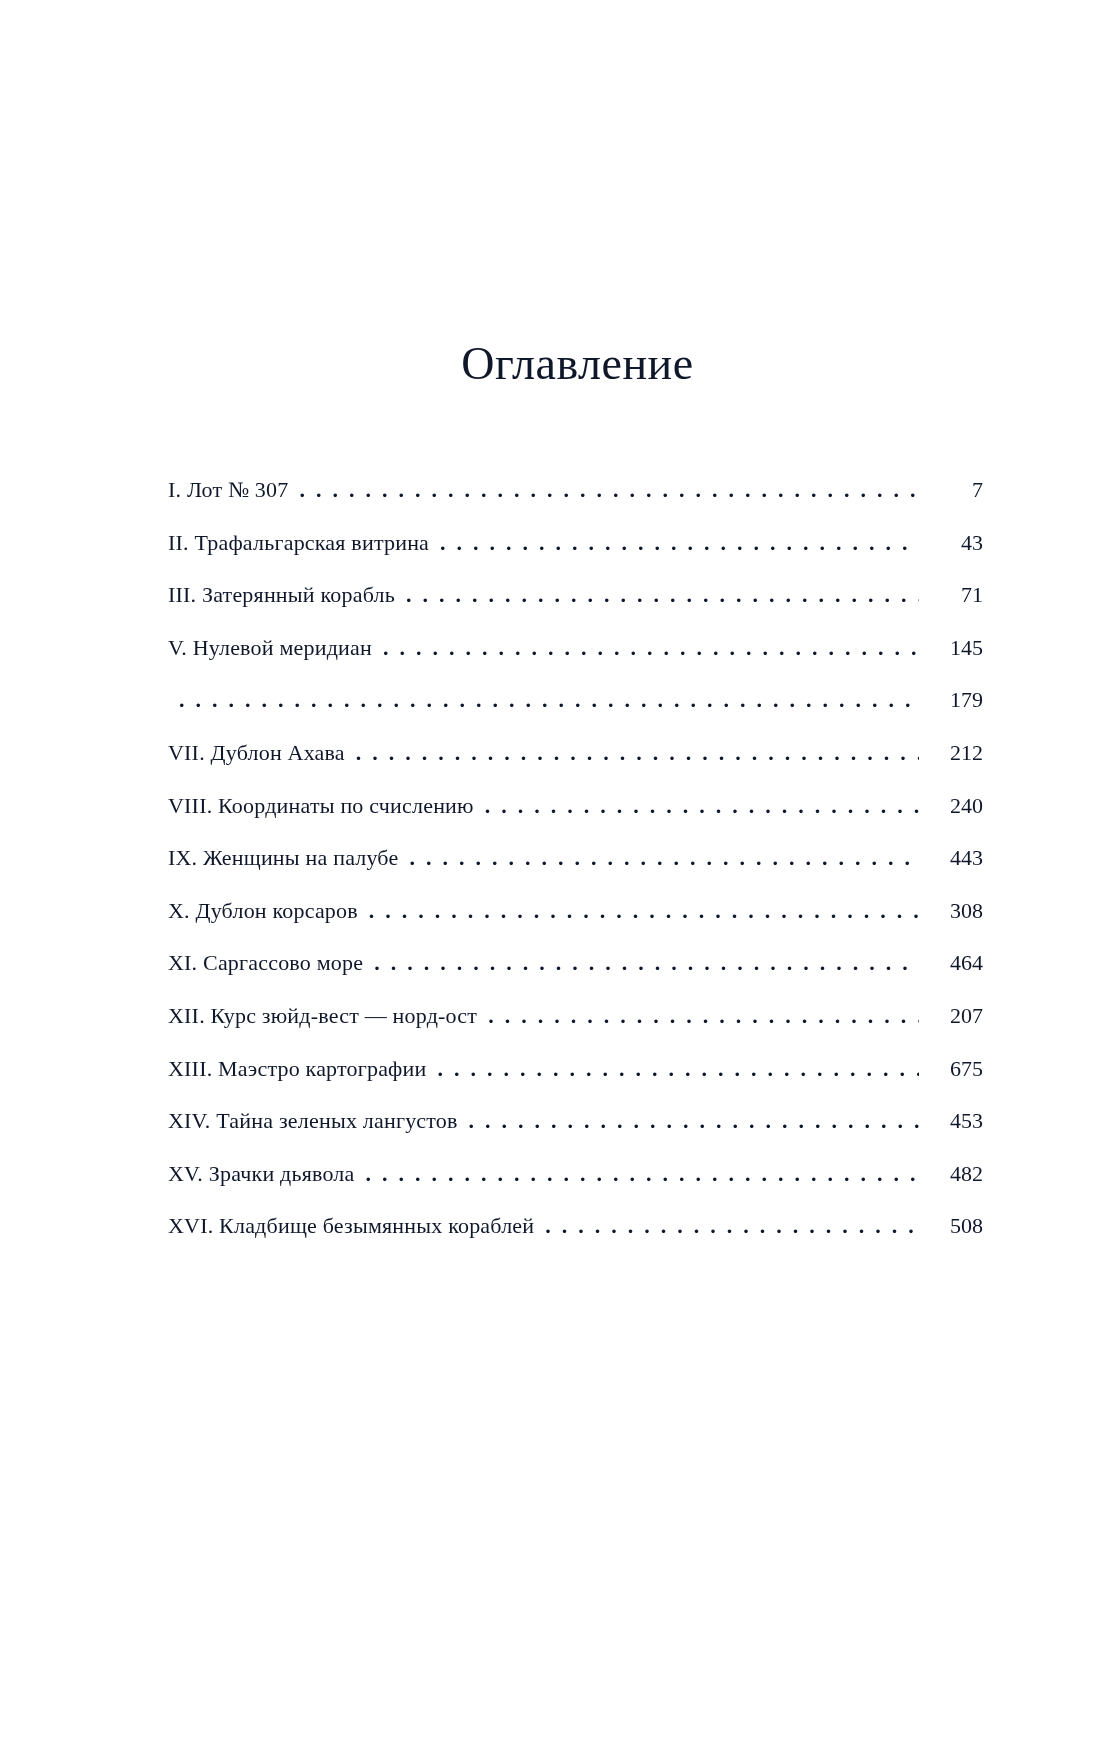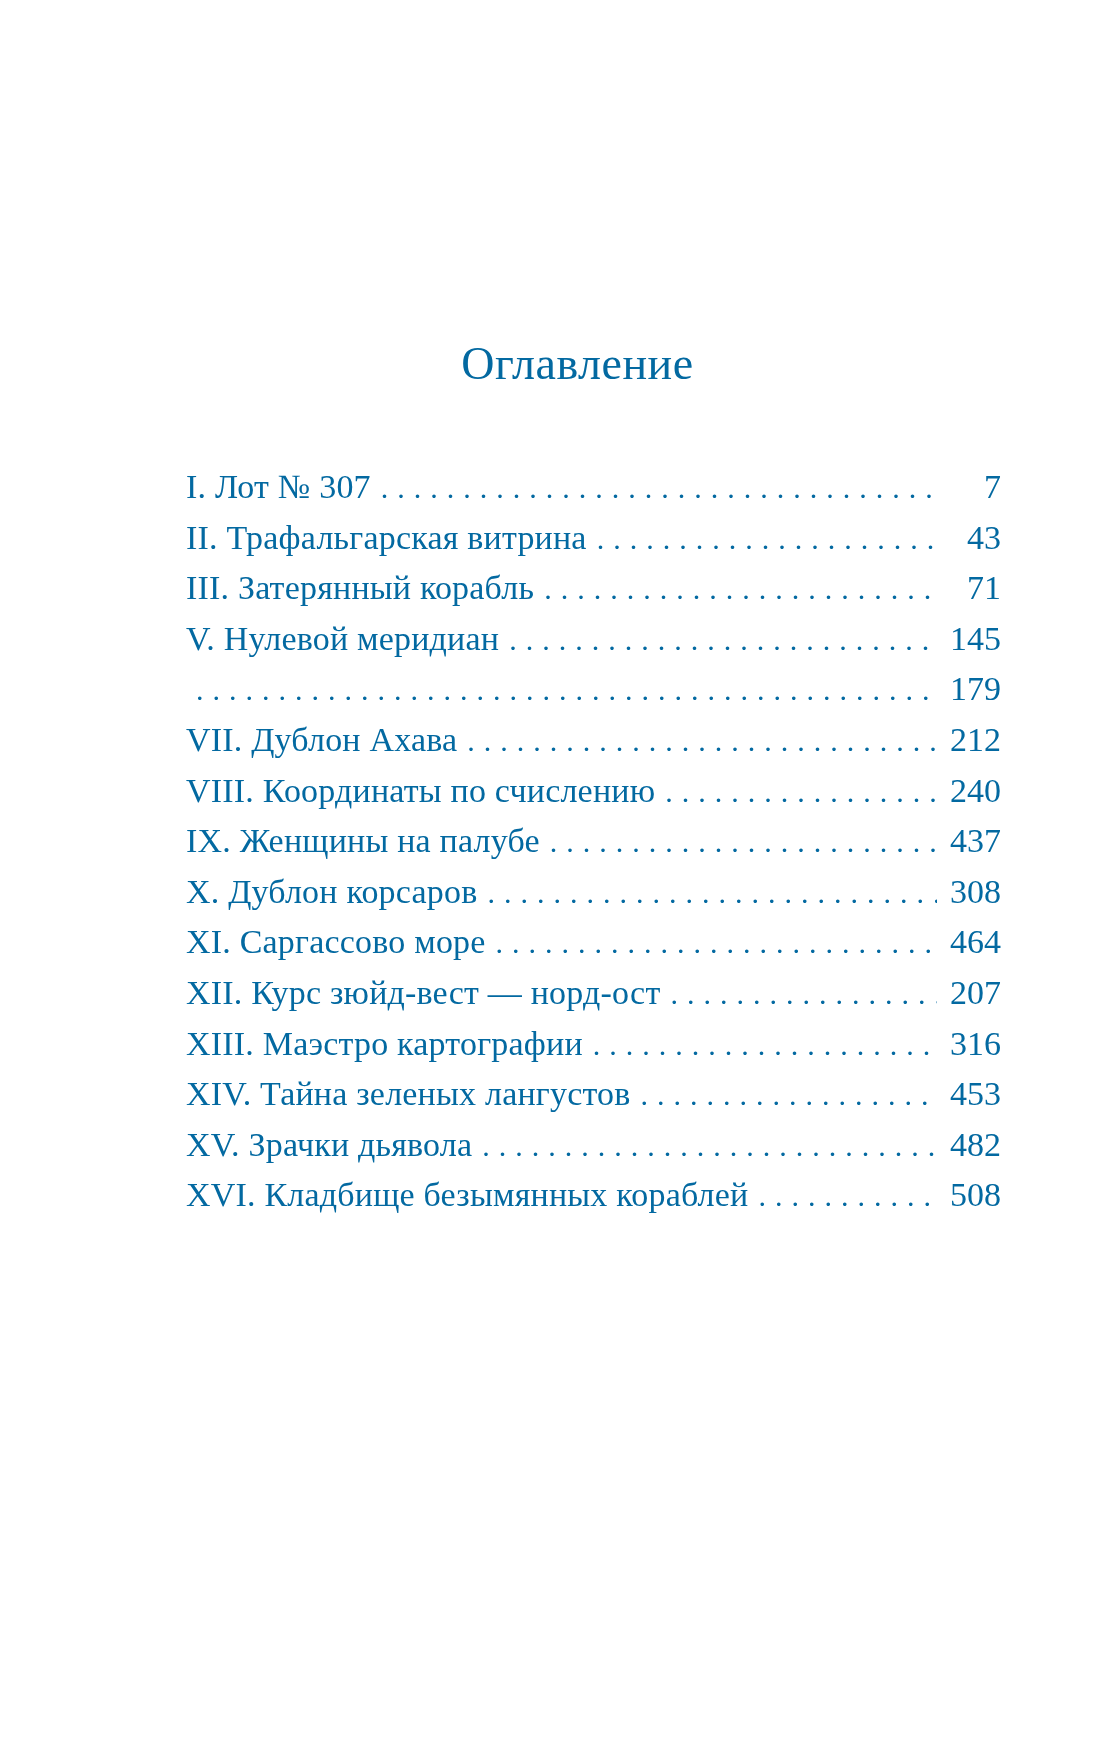--- a/index.html
+++ b/index.html
@@ -6,41 +6,41 @@
     margin: 0;
     padding: 0;
     background: #ffffff;
   }
   .page {
     position: relative;
     width: 1100px;
     height: 1742px;
     background: #ffffff;
     font-family: "Liberation Serif", "DejaVu Serif", serif;
-    color: #0369a1;
+    color: #0f172a;
     overflow: hidden;
   }
   .page-title {
     position: absolute;
     left: 170px;
     width: 815px;
     top: 341px;
     margin: 0;
     text-align: center;
     font-size: 46px;
     font-weight: 400;
     line-height: 1;
     letter-spacing: 0.5px;
   }
   .toc {
     position: absolute;
-    left: 186px;
+    left: 168px;
     width: 815px;
     top: 462px;
-    font-size: 34px;
+    font-size: 22px;
     line-height: 49.6px;
   }
   .toc-row {
     display: flex;
     align-items: baseline;
     white-space: nowrap;
   }
   .toc-label {
     flex: 0 0 auto;
     letter-spacing: 0.2px;
@@ -107,21 +107,21 @@
 
   <div class="toc-row">
     <span class="toc-label">VIII. Координаты по счислению</span>
     <span class="leader"></span>
     <span class="toc-page-num">240</span>
   </div>
 
   <div class="toc-row">
     <span class="toc-label">IX. Женщины на палубе</span>
     <span class="leader"></span>
-    <span class="toc-page-num">437</span>
+    <span class="toc-page-num">443</span>
   </div>
 
   <div class="toc-row">
     <span class="toc-label">X. Дублон корсаров</span>
     <span class="leader"></span>
     <span class="toc-page-num">308</span>
   </div>
 
   <div class="toc-row">
     <span class="toc-label">XI. Саргассово море</span>
@@ -131,21 +131,21 @@
 
   <div class="toc-row">
     <span class="toc-label">XII. Курс зюйд-вест — норд-ост</span>
     <span class="leader"></span>
     <span class="toc-page-num">207</span>
   </div>
 
   <div class="toc-row">
     <span class="toc-label">XIII. Маэстро картографии</span>
     <span class="leader"></span>
-    <span class="toc-page-num">316</span>
+    <span class="toc-page-num">675</span>
   </div>
 
   <div class="toc-row">
     <span class="toc-label">XIV. Тайна зеленых лангустов</span>
     <span class="leader"></span>
     <span class="toc-page-num">453</span>
   </div>
 
   <div class="toc-row">
     <span class="toc-label">XV. Зрачки дьявола</span>

